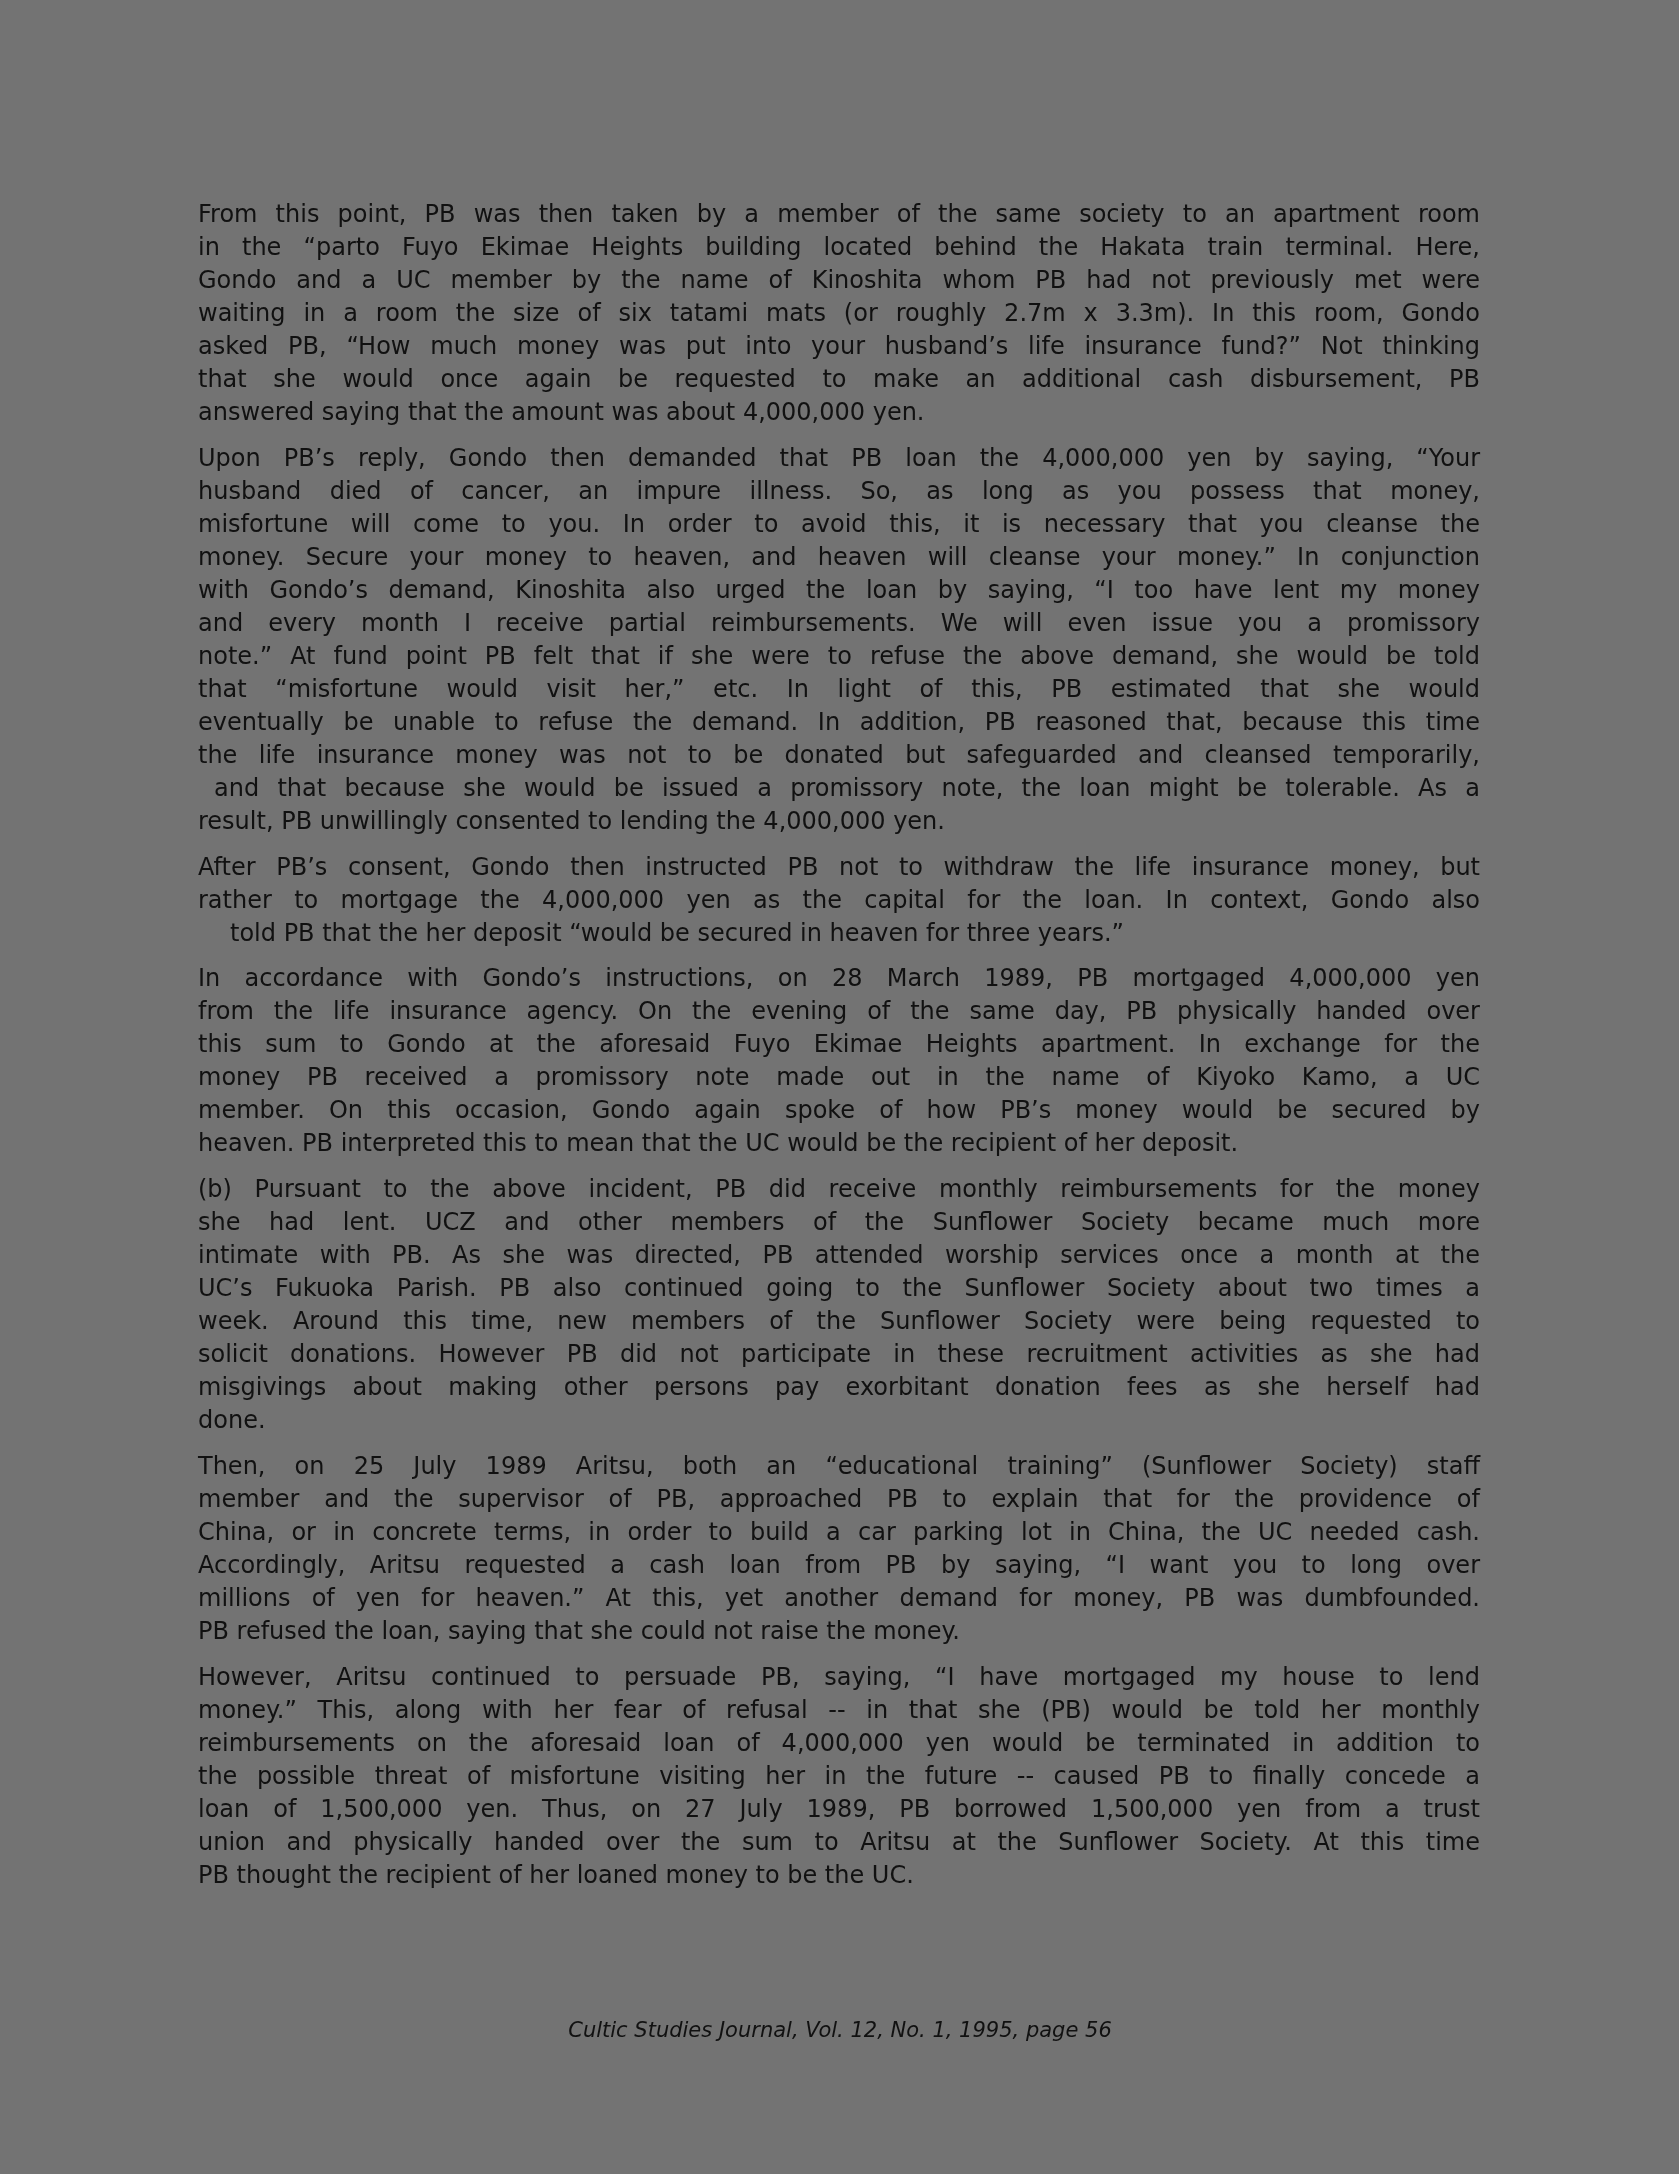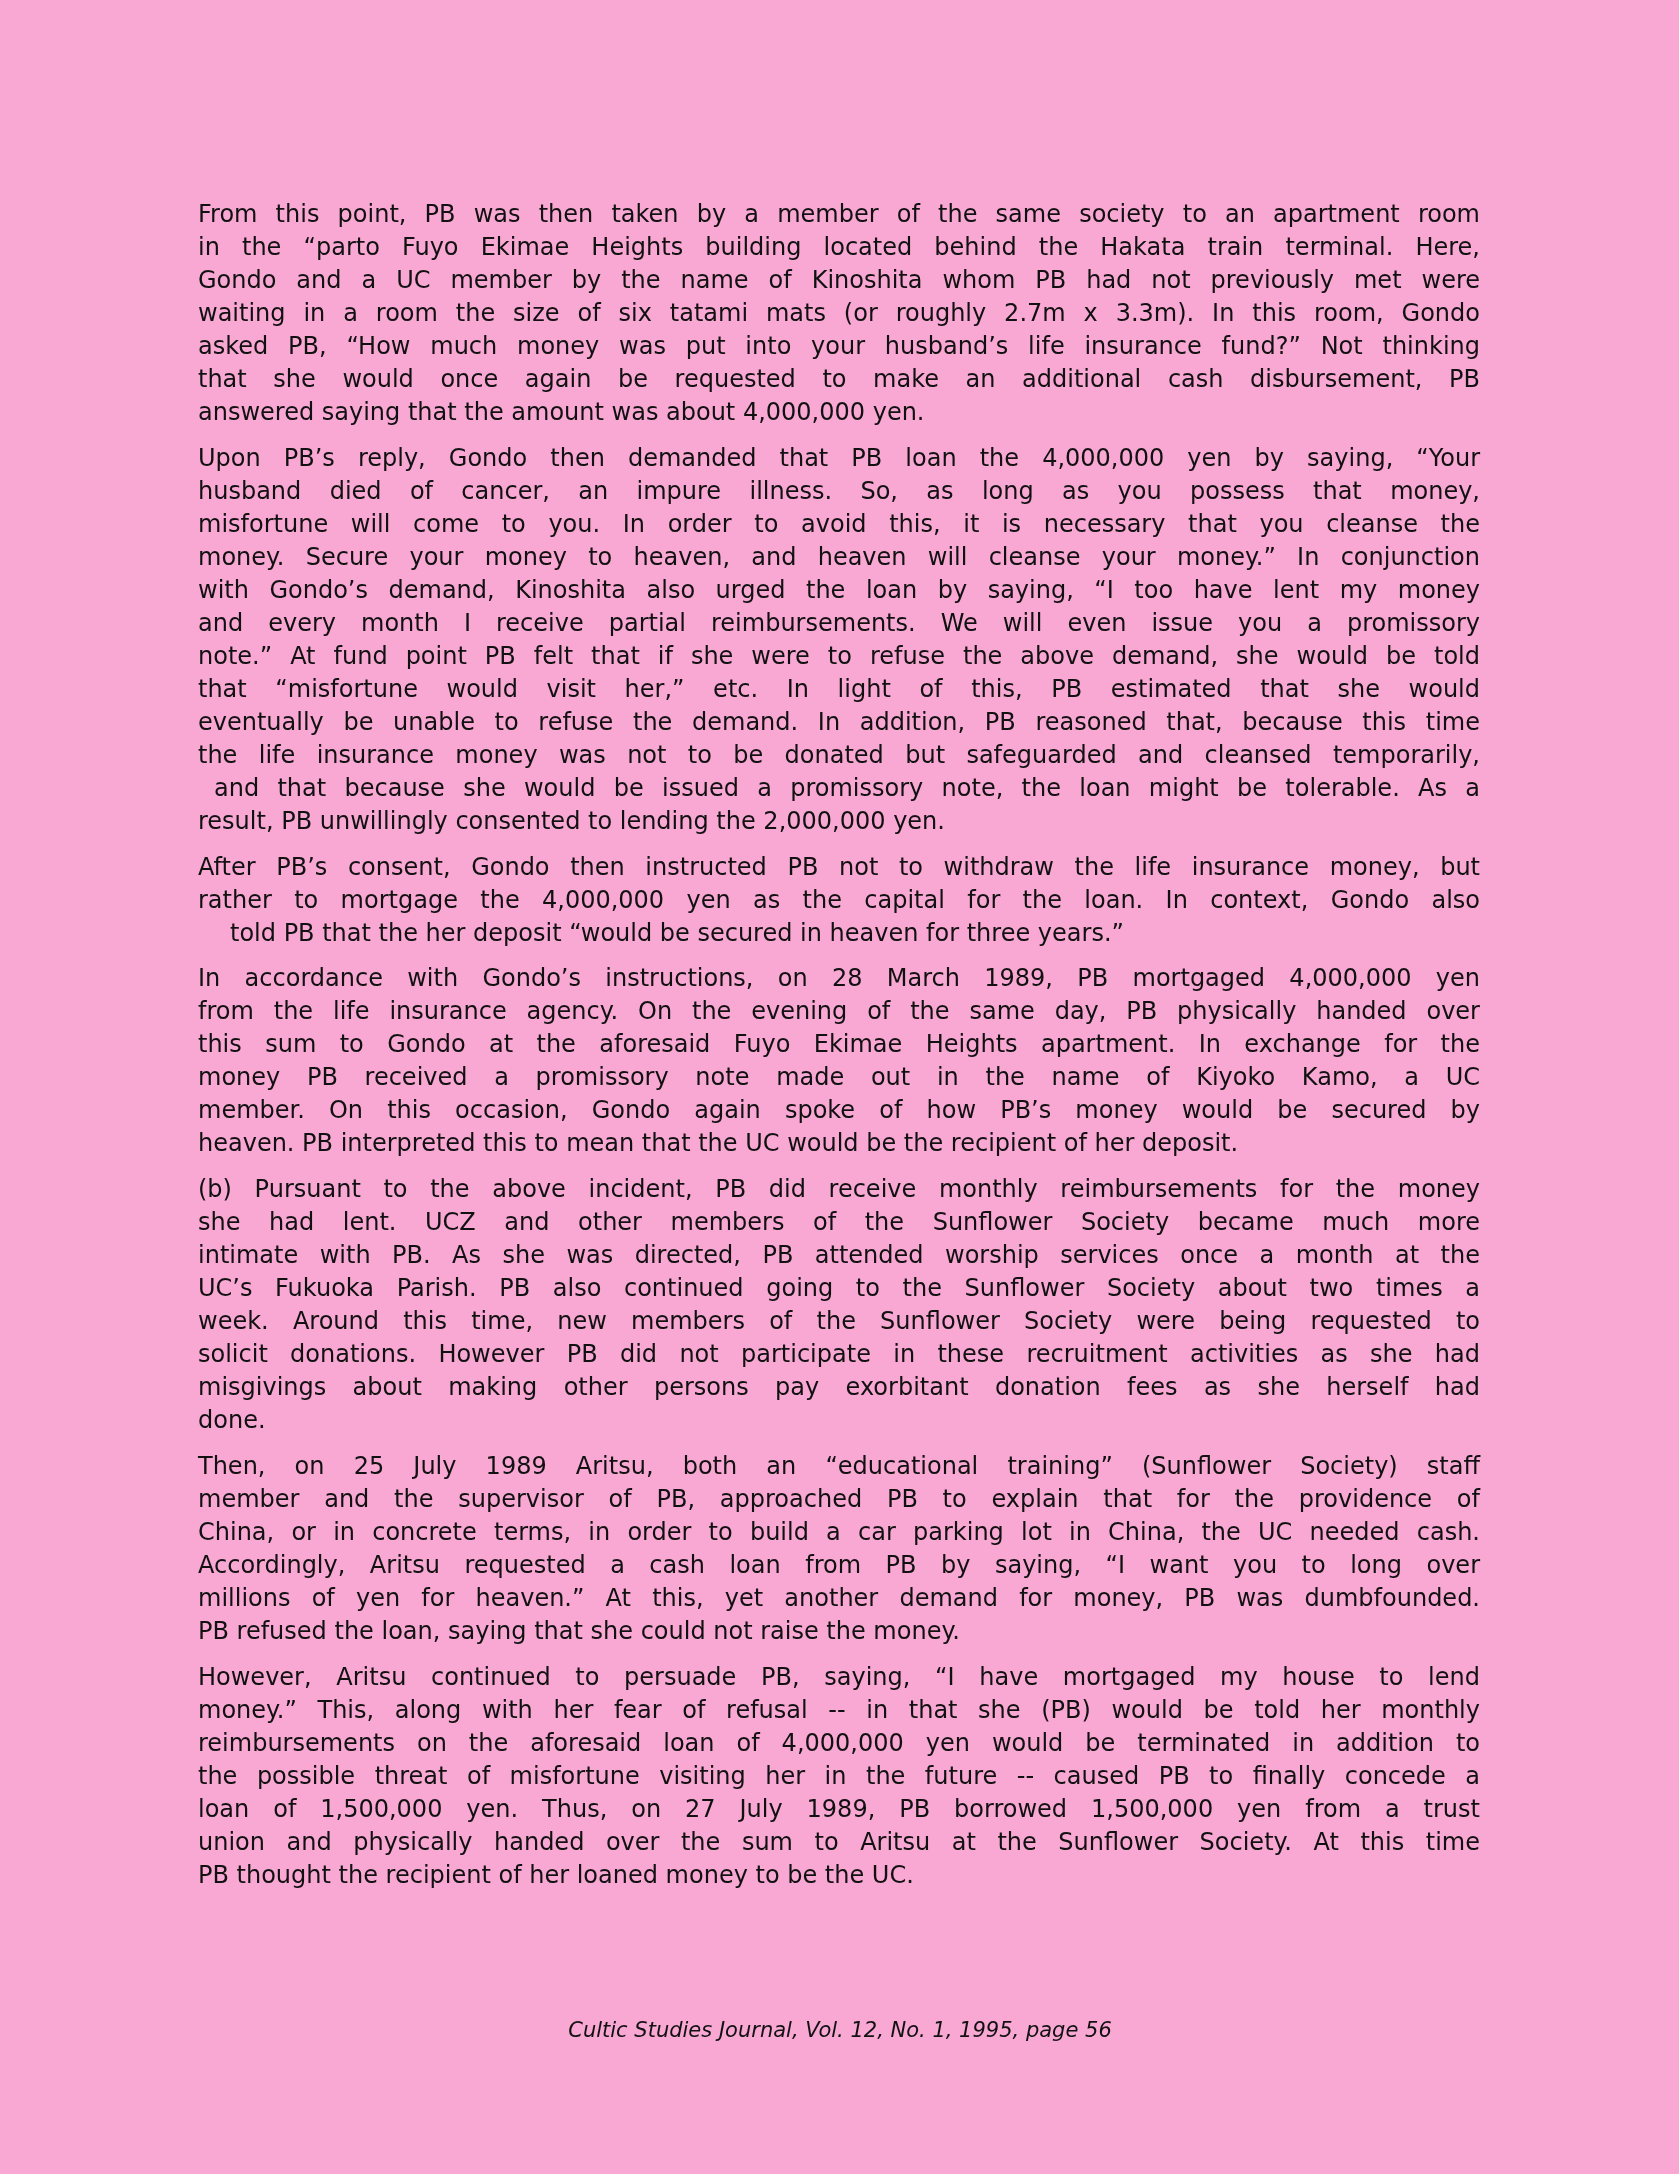--- a/index.html
+++ b/index.html
@@ -11,21 +11,21 @@
     width: 1680px;
     height: 2174px;
     position: relative;
     overflow: hidden;
   }
   .page {
     position: absolute;
     left: 0; top: 0;
     width: 1680px;
     height: 2174px;
-    background: #f9a8d4;
+    background: #737373;
   }
   .body-text {
     position: absolute;
     left: 198px;
     top: 198px;
     width: 1282px;
     font-family: "DejaVu Sans", sans-serif;
     font-size: 24px;
     line-height: 33px;
     color: #111111;
@@ -79,21 +79,21 @@
       <span class="line" style="white-space: nowrap;">husband died of cancer, an impure illness. So, as long as you possess that money,</span>
       <span class="line" style="white-space: nowrap;">misfortune will come to you. In order to avoid this, it is necessary that you cleanse the</span>
       <span class="line" style="white-space: nowrap;">money. Secure your money to heaven, and heaven will cleanse your money.” In conjunction</span>
       <span class="line" style="white-space: nowrap;">with Gondo’s demand, Kinoshita also urged the loan by saying, “I too have lent my money</span>
       <span class="line" style="white-space: nowrap;">and every month I receive partial reimbursements. We will even issue you a promissory</span>
       <span class="line" style="white-space: nowrap;">note.” At fund point PB felt that if she were to refuse the above demand, she would be told</span>
       <span class="line" style="white-space: nowrap;">that “misfortune would visit her,” etc. In light of this, PB estimated that she would</span>
       <span class="line" style="white-space: nowrap;">eventually be unable to refuse the demand. In addition, PB reasoned that, because this time</span>
       <span class="line" style="white-space: nowrap;">the life insurance money was not to be donated but safeguarded and cleansed temporarily,</span>
       <span class="line" style="white-space: nowrap; margin-left: 16px;">and that because she would be issued a promissory note, the loan might be tolerable. As a</span>
-      <span class="line last" style="white-space: nowrap;">result, PB unwillingly consented to lending the 2,000,000 yen.</span>
+      <span class="line last" style="white-space: nowrap;">result, PB unwillingly consented to lending the 4,000,000 yen.</span>
     </p>
 
     <p class="para">
       <span class="line" style="white-space: nowrap;">After PB’s consent, Gondo then instructed PB not to withdraw the life insurance money, but</span>
       <span class="line" style="white-space: nowrap;">rather to mortgage the 4,000,000 yen as the capital for the loan. In context, Gondo also</span>
       <span class="line last" style="white-space: nowrap; margin-left: 32px;">told PB that the her deposit “would be secured in heaven for three years.”</span>
     </p>
 
     <p class="para">
       <span class="line" style="white-space: nowrap;">In accordance with Gondo’s instructions, on 28 March 1989, PB mortgaged 4,000,000 yen</span>

